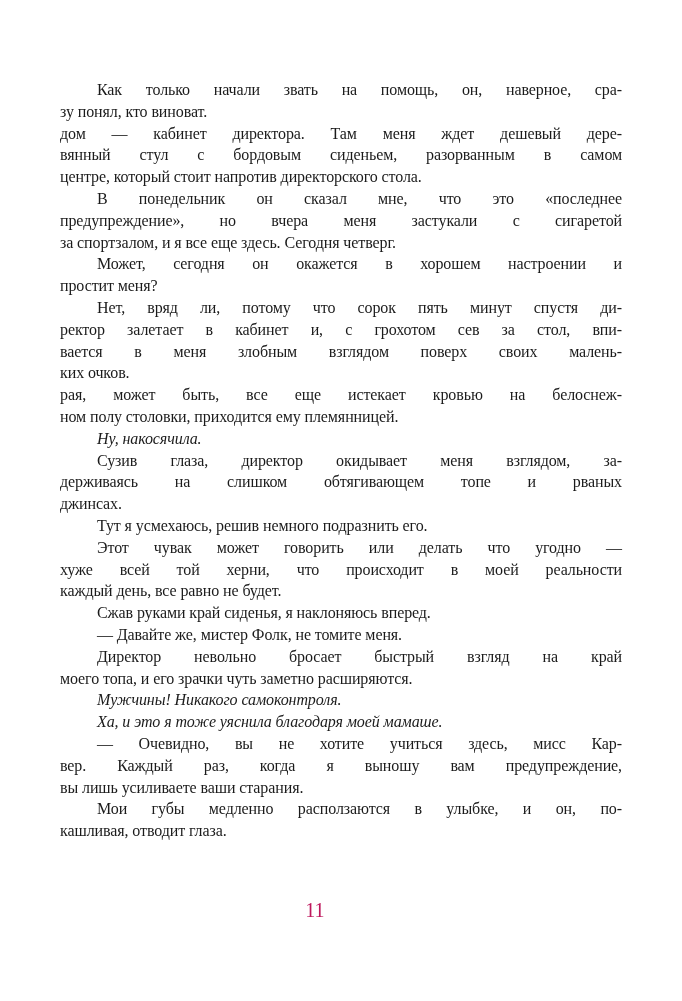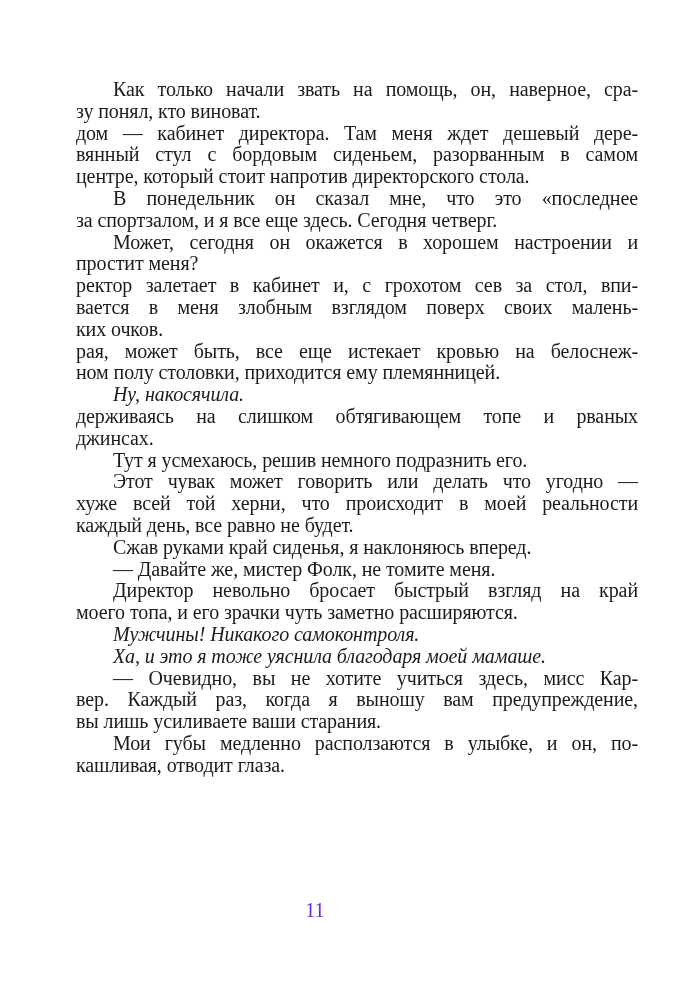--- a/index.html
+++ b/index.html
@@ -11,82 +11,85 @@
     position: relative;
     width: 682px;
     height: 1001px;
     background: #ffffff;
     overflow: hidden;
     font-family: "Liberation Serif", "DejaVu Serif", serif;
     color: #1b1b1b;
   }
   .text-block {
     position: absolute;
-    left: 76px;
+    left: 60px;
     top: 79px;
     width: 562px;
-    font-size: 20px;
+    font-size: 16px;
     line-height: 21.8px;
     letter-spacing: -0.1px;
   }
   .par { margin: 0; padding: 0; }
   .par.italic { font-style: italic; }
   .line {
     text-align: justify;
     height: 21.8px;
     overflow: visible;
   }
   .line.full { text-align-last: justify; }
   .line.first { text-indent: 37px; }
   .folio {
     position: absolute;
     top: 899px;
     left: 0;
     width: 630px;
     text-align: center;
     font-size: 20px;
     line-height: 22px;
-    color: #6d28d9;
+    color: #be185d;
   }
 </style>
 </head>
 <body>
 
 <div class="page">
   <div class="text-block">
       <div class="par">
         <div class="line first full">Как только начали звать на помощь, он, наверное, сра-</div>
         <div class="line">зу понял, кто виноват.</div>
       </div>
       <div class="par">
         <div class="line full">дом — кабинет директора. Там меня ждет дешевый дере-</div>
         <div class="line full">вянный стул с бордовым сиденьем, разорванным в самом</div>
         <div class="line">центре, который стоит напротив директорского стола.</div>
       </div>
       <div class="par">
         <div class="line first full">В понедельник он сказал мне, что это «последнее</div>
+        <div class="line full">предупреждение», но вчера меня застукали с сигаретой</div>
         <div class="line">за спортзалом, и я все еще здесь. Сегодня четверг.</div>
       </div>
       <div class="par">
         <div class="line first full">Может, сегодня он окажется в хорошем настроении и</div>
         <div class="line">простит меня?</div>
       </div>
       <div class="par">
+        <div class="line first full">Нет, вряд ли, потому что сорок пять минут спустя ди-</div>
         <div class="line full">ректор залетает в кабинет и, с грохотом сев за стол, впи-</div>
         <div class="line full">вается в меня злобным взглядом поверх своих малень-</div>
         <div class="line">ких очков.</div>
       </div>
       <div class="par">
         <div class="line full">рая, может быть, все еще истекает кровью на белоснеж-</div>
         <div class="line">ном полу столовки, приходится ему племянницей.</div>
       </div>
       <div class="par italic">
         <div class="line first">Ну, накосячила.</div>
       </div>
       <div class="par">
+        <div class="line first full">Сузив глаза, директор окидывает меня взглядом, за-</div>
         <div class="line full">держиваясь на слишком обтягивающем топе и рваных</div>
         <div class="line">джинсах.</div>
       </div>
       <div class="par">
         <div class="line first">Тут я усмехаюсь, решив немного подразнить его.</div>
       </div>
       <div class="par">
         <div class="line first full">Этот чувак может говорить или делать что угодно —</div>
         <div class="line full">хуже всей той херни, что происходит в моей реальности</div>
         <div class="line">каждый день, все равно не будет.</div>

